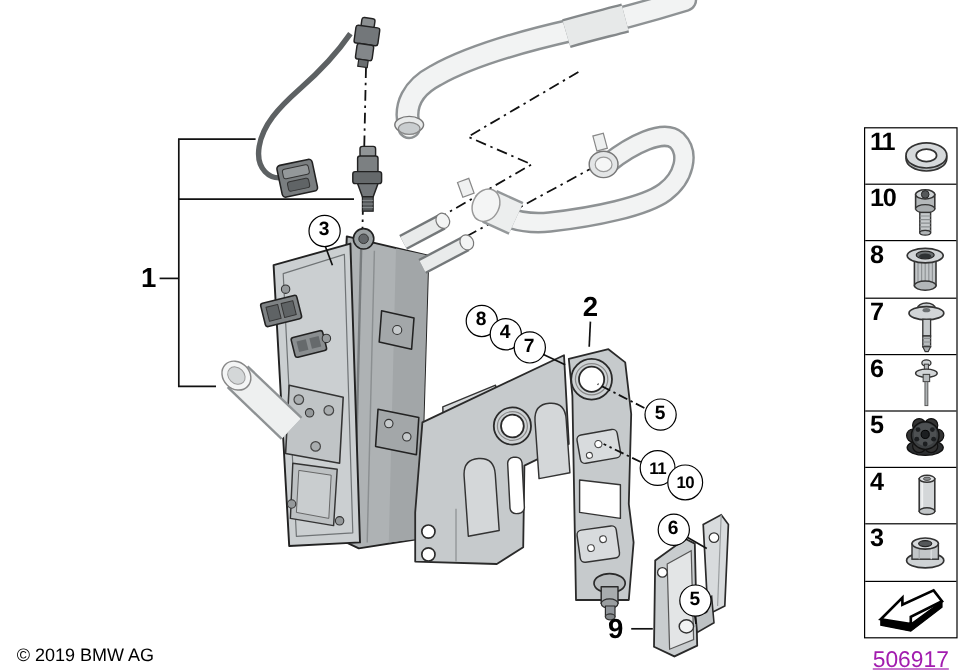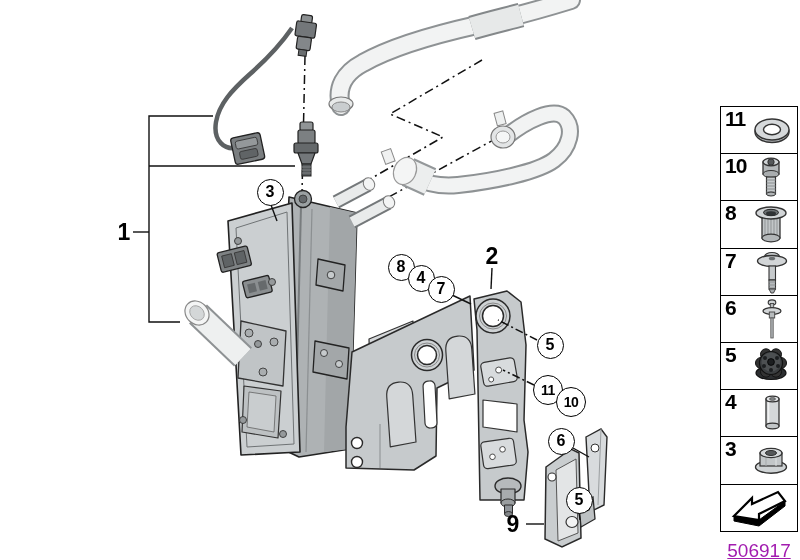--- a/index.html
+++ b/index.html
@@ -329,15 +329,16 @@
 
     <div class="lcell nav">
       <svg class="lic" width="62" height="42" viewBox="0 0 62 42">
         <path d="M6,29 L31,33 L57,14 L57,19 L31,39 L6,34 Z" fill="#000" stroke="#000" stroke-width="1"></path>
         <path d="M6,29 L24,11 L24,17 L50,5 L57,14 L31,27 L31,33 Z" fill="#fff" stroke="#000" stroke-width="2.2"></path>
       </svg>
     </div>
 
   </div>
 
+  <div class="copyright">© 2019 BMW AG</div>
   <div class="diagnum">506917</div>
 
 </div>
 
 </body></html>

